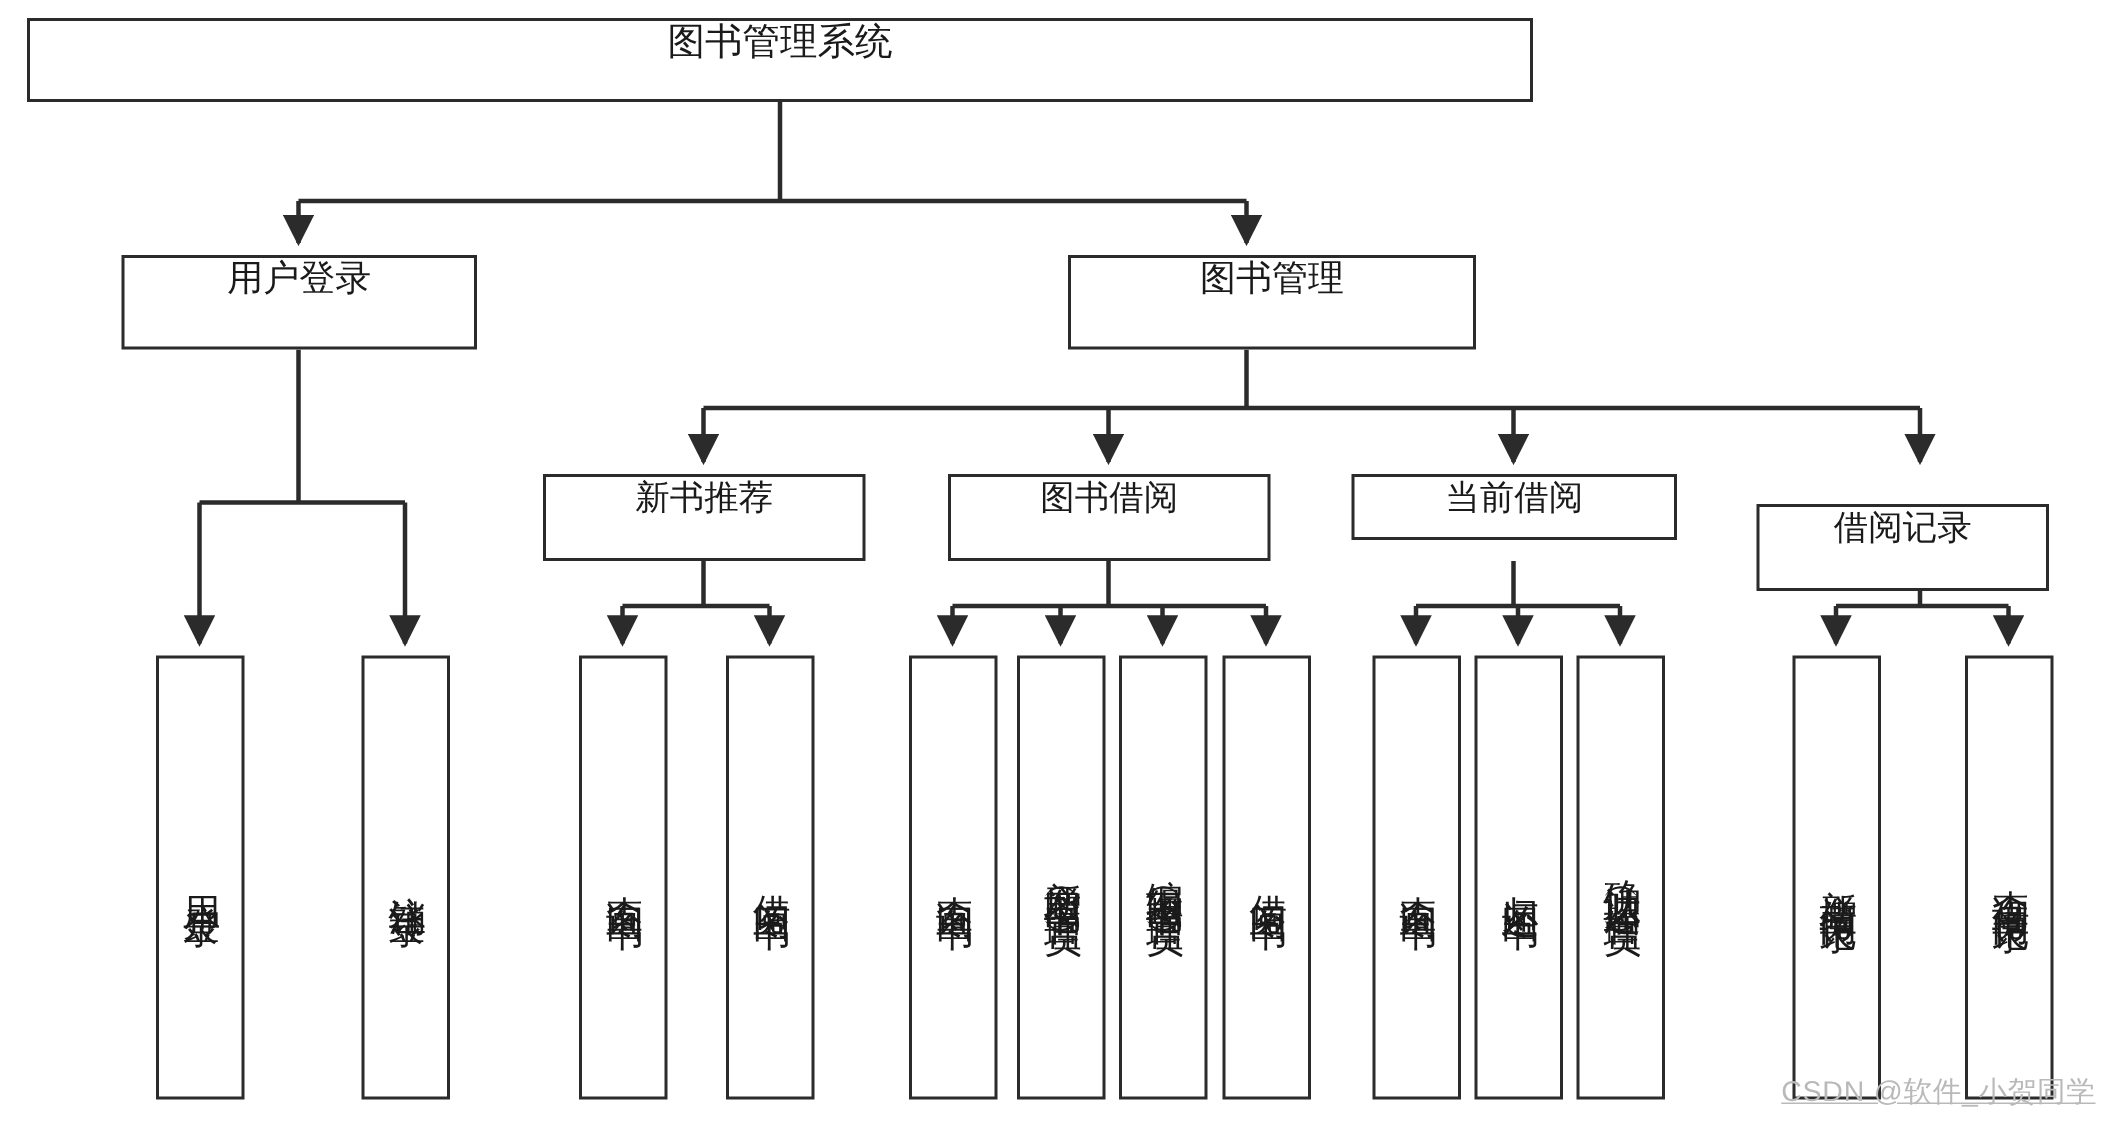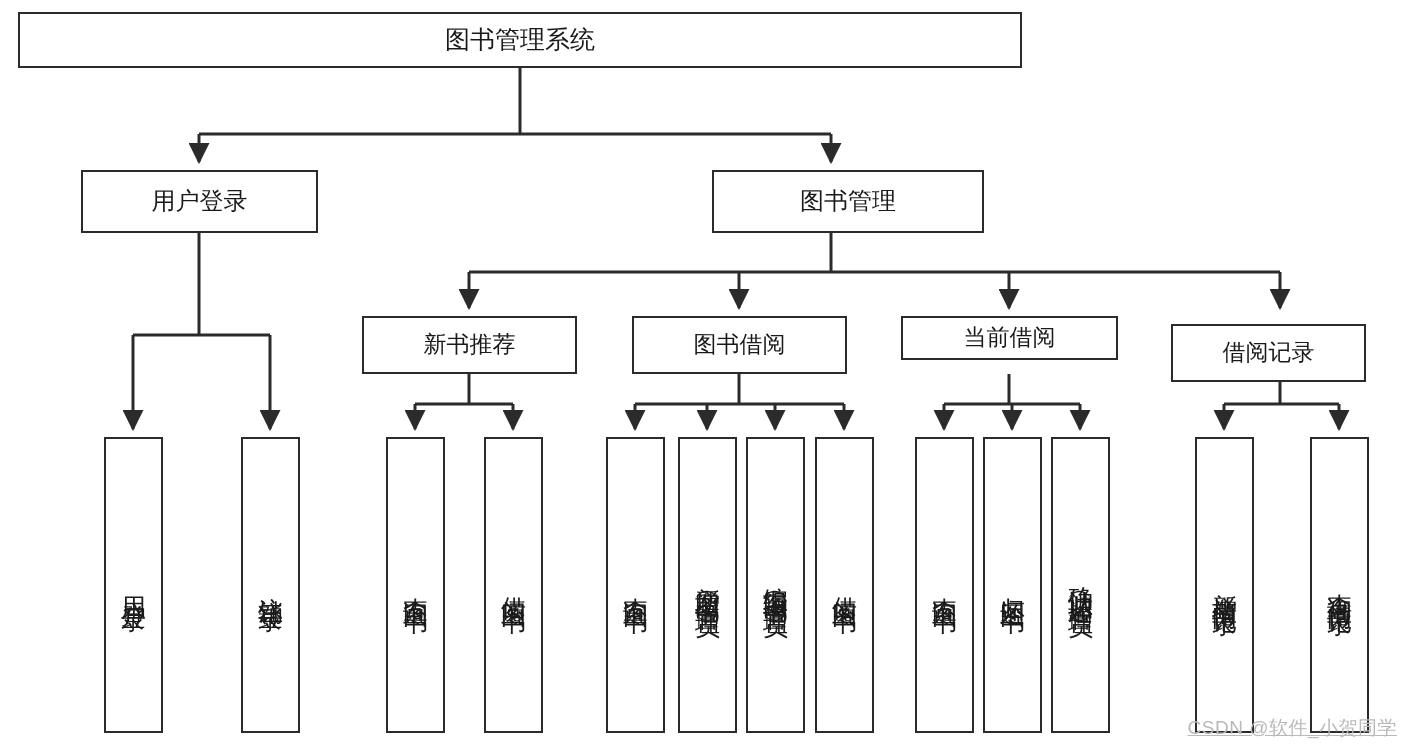--- a/index.html
+++ b/index.html
@@ -23,21 +23,21 @@
     left: 0;
     width: 1405px;
     height: 747px;
   }
   .node-box {
     position: absolute;
     box-sizing: border-box;
     border: 2.5px solid #2b2b2b;
     background: #ffffff;
     display: flex;
-    align-items: center;
+    align-items: flex-start;
     justify-content: center;
     color: #1a1a1a;
   }
   .node-label {
     color: #1a1a1a;
     line-height: 1.18;
     text-align: center;
     white-space: nowrap;
   }
   .node-root .node-label {
@@ -140,21 +140,21 @@
 
   <div class="node-box node-l3" style="left:632px; top:316px; width:215px; height:58px;">
     <span class="node-label">图书借阅</span>
   </div>
   <div class="node-box node-l3" style="left:362px; top:316px; width:215px; height:58px;">
     <span class="node-label">新书推荐</span>
   </div>
   <div class="node-box node-l3" style="left:901px; top:316px; width:217px; height:44px;">
     <span class="node-label">当前借阅</span>
   </div>
-  <div class="node-box node-l3" style="left:1171px; top:324px; width:195px; height:58px;">
+  <div class="node-box node-l3" style="left:1171px; top:336px; width:195px; height:58px;">
     <span class="node-label">借阅记录</span>
   </div>
 
   <div class="node-box node-leaf" style="left:104px; top:437px; width:59px; height:296px;">
     <span class="node-label">用户登录</span>
   </div>
   <div class="node-box node-leaf" style="left:241px; top:437px; width:59px; height:296px;">
     <span class="node-label">注销登录</span>
   </div>
 

